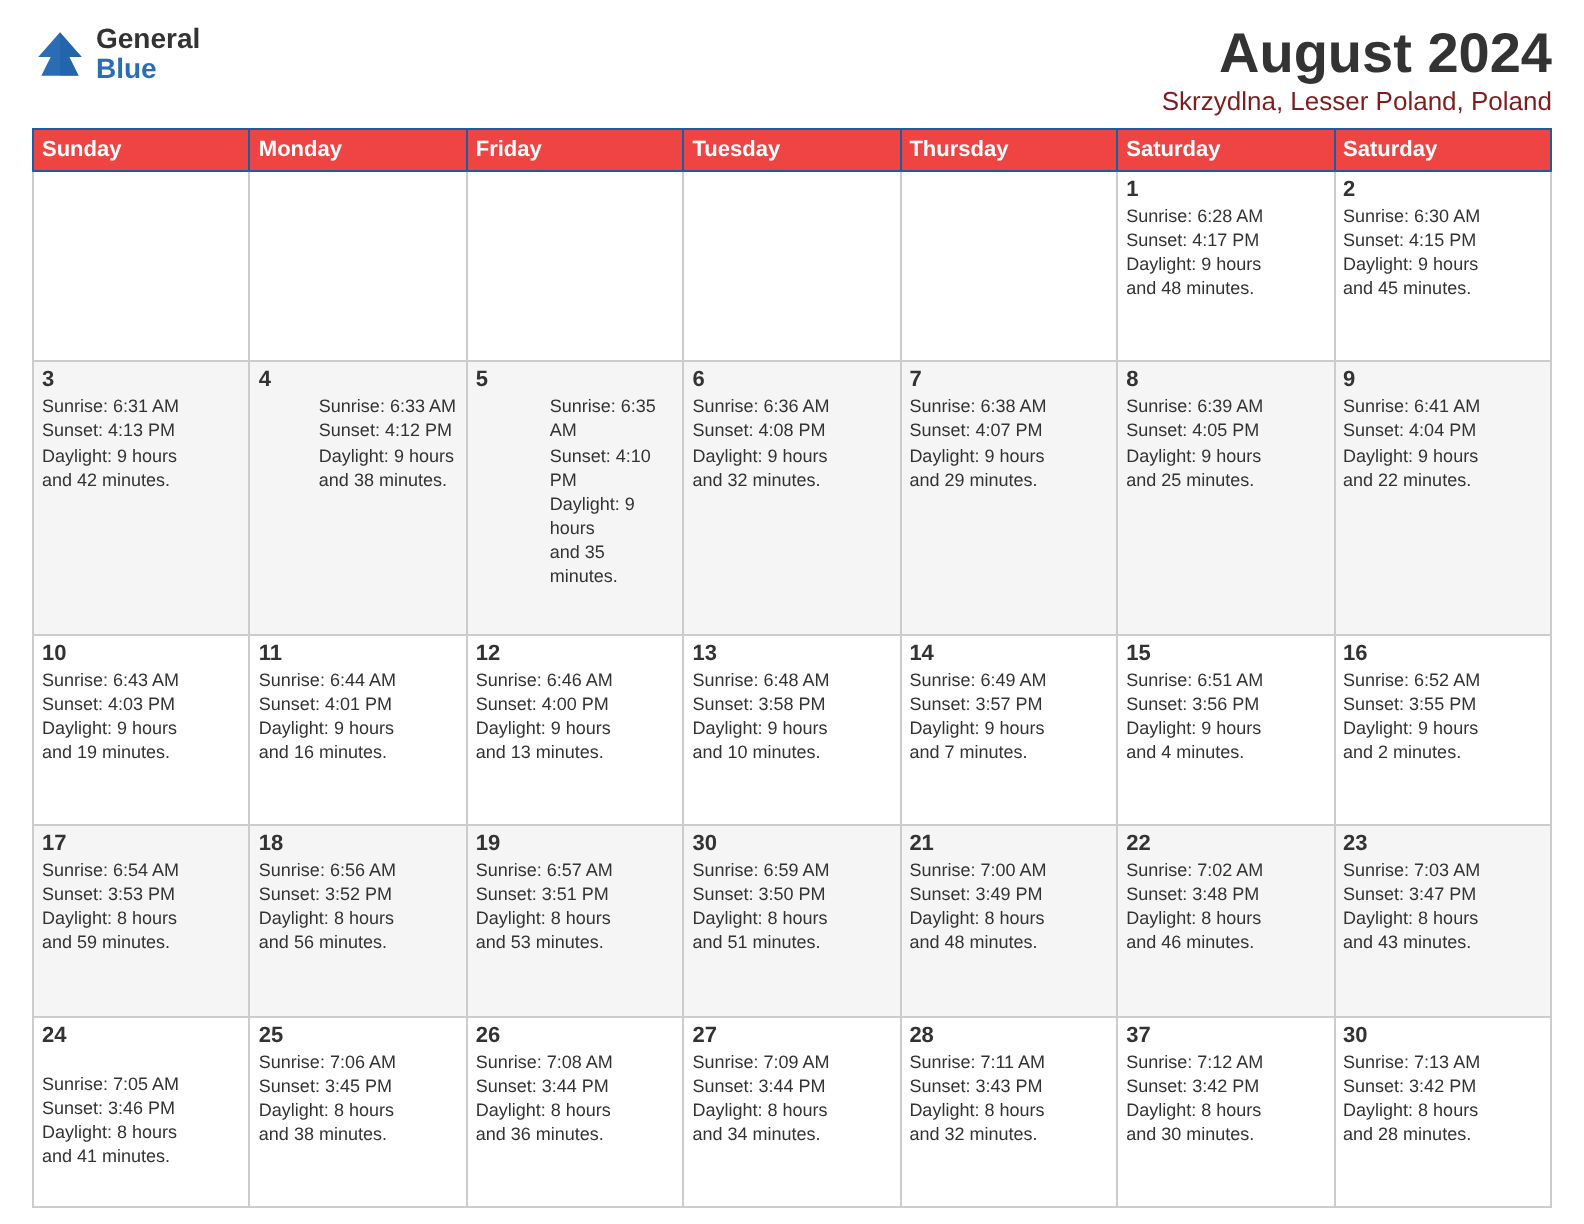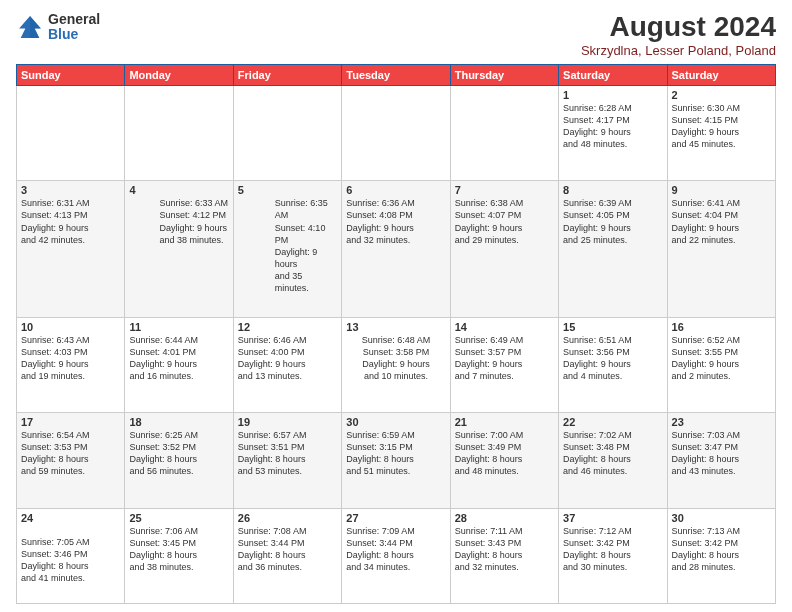--- a/index.html
+++ b/index.html
@@ -235,21 +235,21 @@
             </td>
             <td>
               <span class="day-num">12</span>
               <div class="day-info" style="white-space: pre-line;">Sunrise: 6:46 AM
 Sunset: 4:00 PM
 Daylight: 9 hours
 and 13 minutes.</div>
             </td>
             <td>
               <span class="day-num">13</span>
-              <div class="day-info" style="white-space: pre-line; text-align: center;">Sunrise: 6:48 AM
+              <div class="day-info" style="white-space: pre-line;">Sunrise: 6:48 AM
 Sunset: 3:58 PM
 Daylight: 9 hours
 and 10 minutes.</div>
             </td>
             <td>
               <span class="day-num">14</span>
               <div class="day-info" style="white-space: pre-line;">Sunrise: 6:49 AM
 Sunset: 3:57 PM
 Daylight: 9 hours
 and 7 minutes.</div>
@@ -272,36 +272,36 @@
           <tr>
             <td>
               <span class="day-num">17</span>
               <div class="day-info" style="white-space: pre-line;">Sunrise: 6:54 AM
 Sunset: 3:53 PM
 Daylight: 8 hours
 and 59 minutes.</div>
             </td>
             <td>
               <span class="day-num">18</span>
-              <div class="day-info" style="white-space: pre-line;">Sunrise: 6:25 AM
+              <div class="day-info" style="white-space: pre-line;">Sunrise: 6:56 AM
 Sunset: 3:52 PM
 Daylight: 8 hours
 and 56 minutes.</div>
             </td>
             <td>
               <span class="day-num">19</span>
               <div class="day-info" style="white-space: pre-line;">Sunrise: 6:57 AM
 Sunset: 3:51 PM
 Daylight: 8 hours
 and 53 minutes.</div>
             </td>
             <td>
               <span class="day-num">30</span>
               <div class="day-info" style="white-space: pre-line;">Sunrise: 6:59 AM
-Sunset: 3:15 PM
+Sunset: 3:50 PM
 Daylight: 8 hours
 and 51 minutes.</div>
             </td>
             <td>
               <span class="day-num">21</span>
               <div class="day-info" style="white-space: pre-line;">Sunrise: 7:00 AM
 Sunset: 3:49 PM
 Daylight: 8 hours
 and 48 minutes.</div>
             </td>

